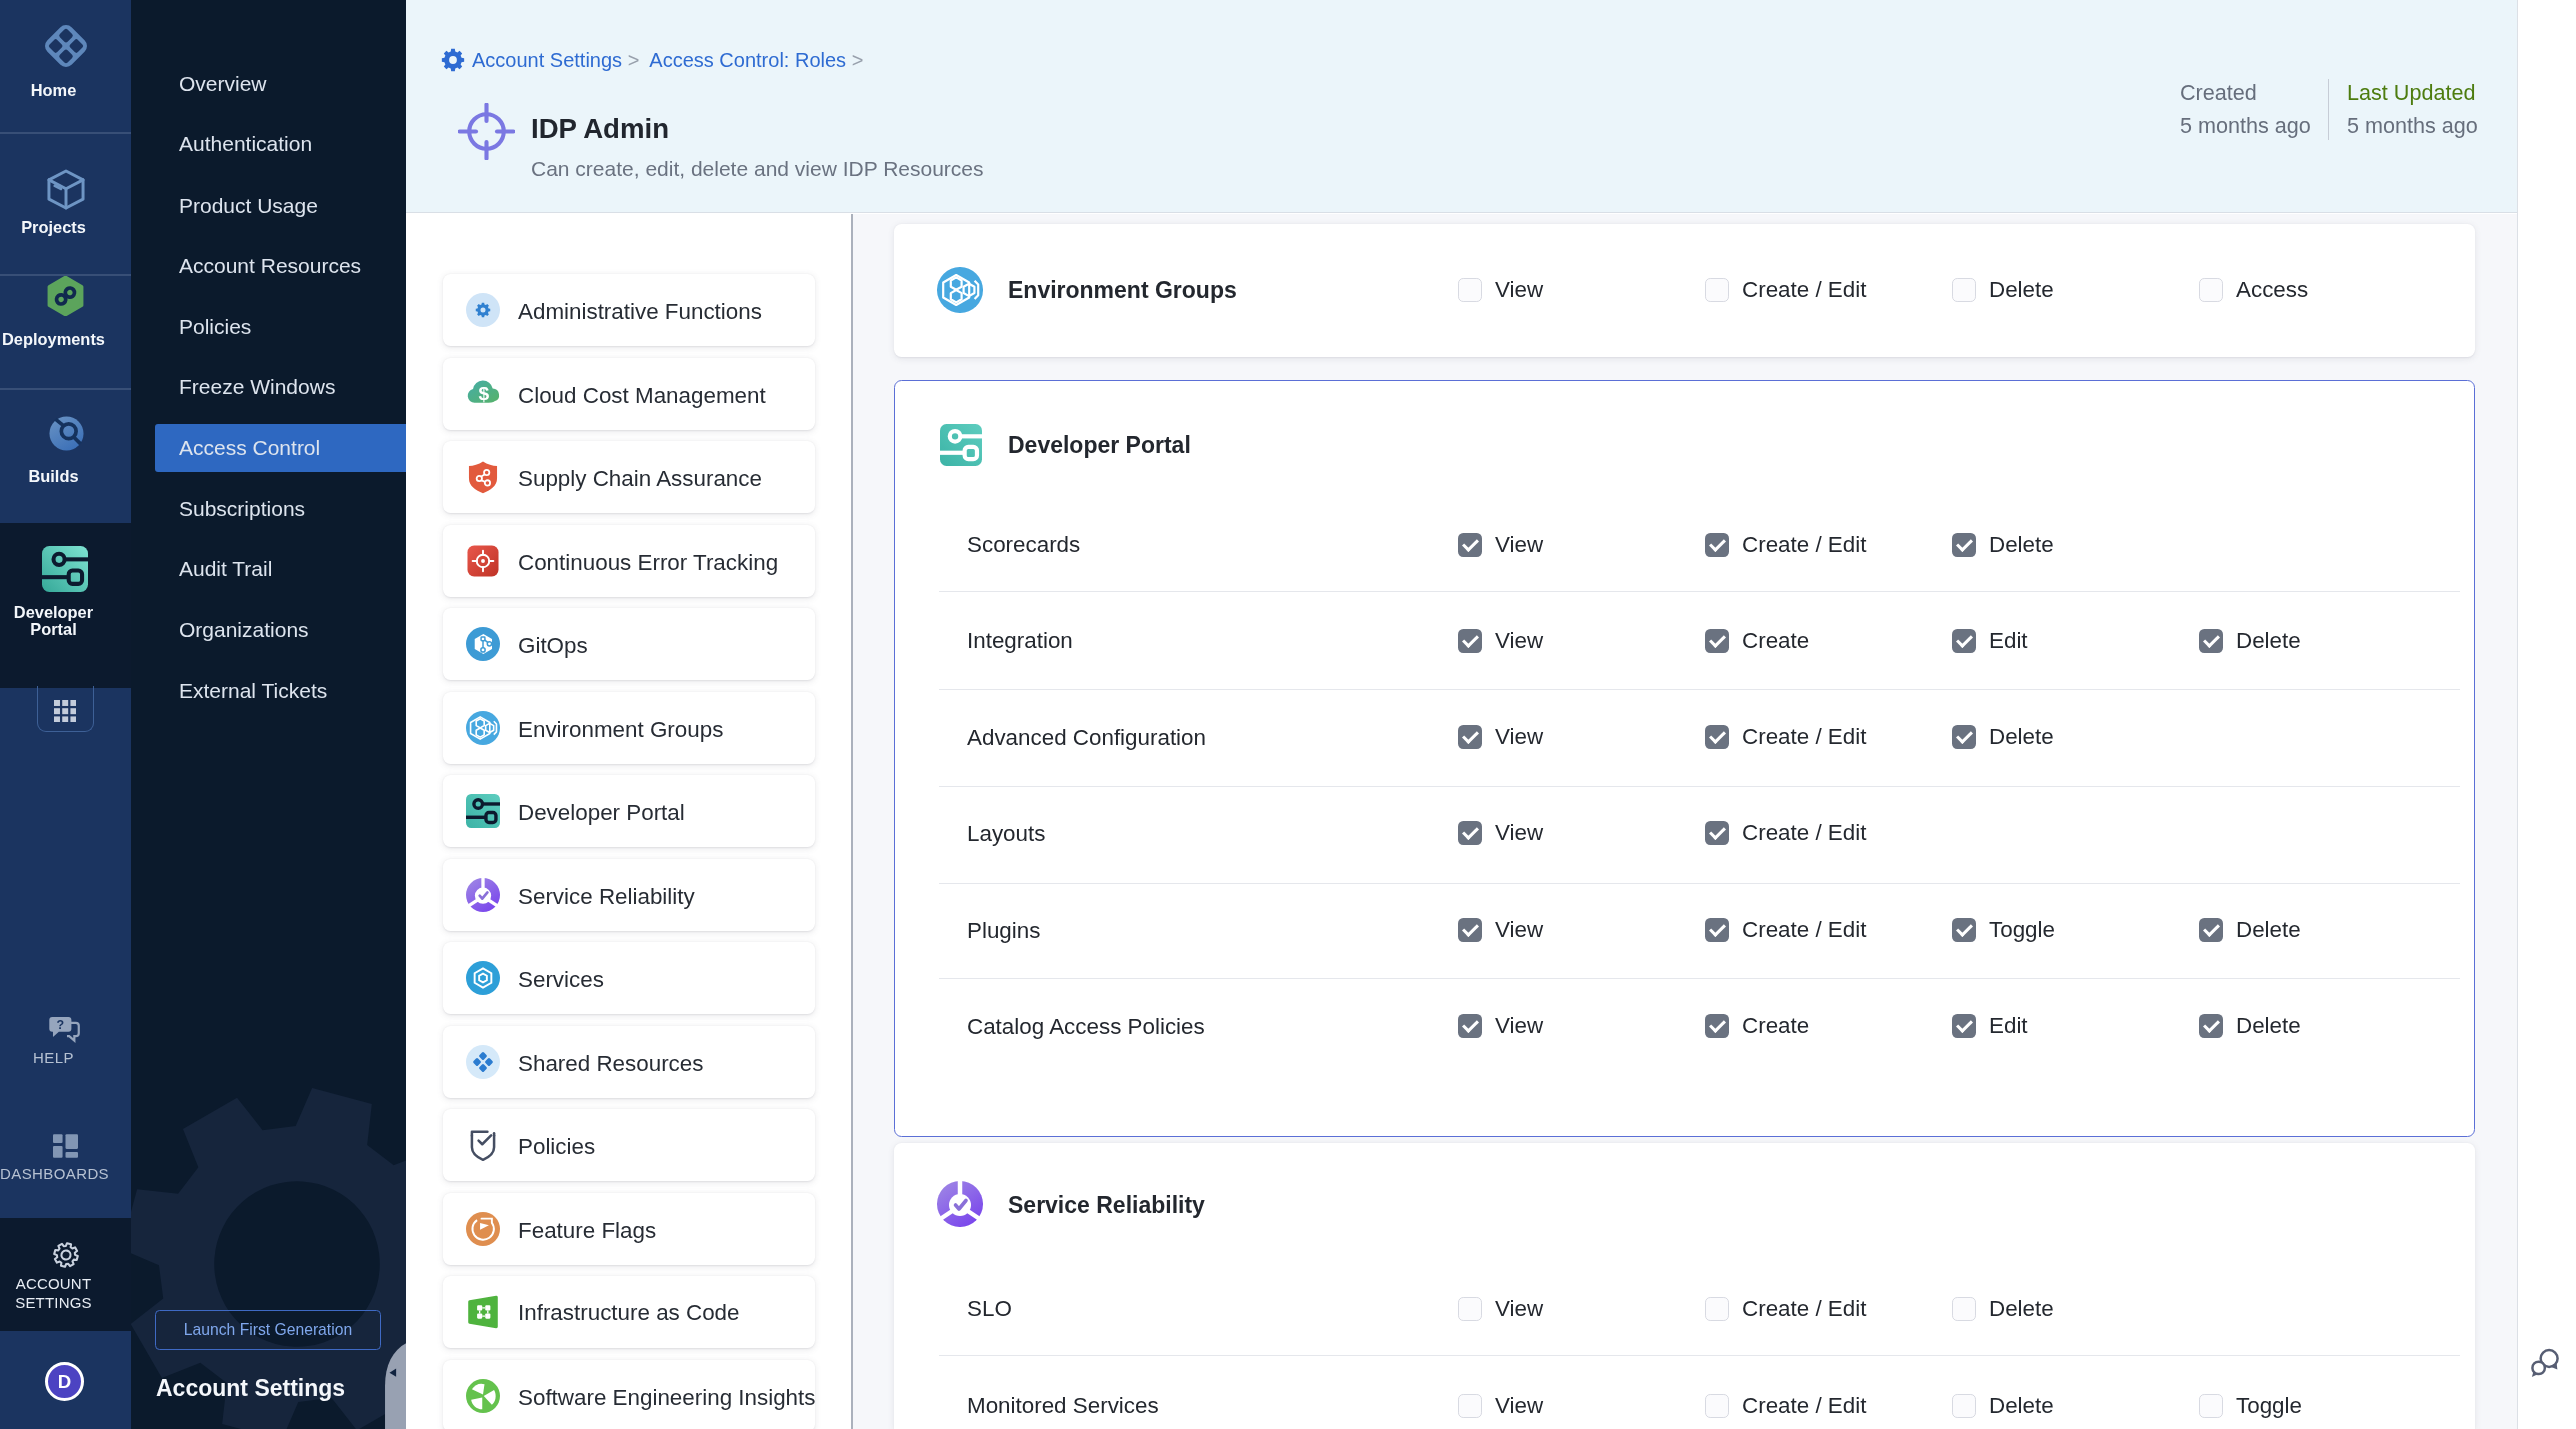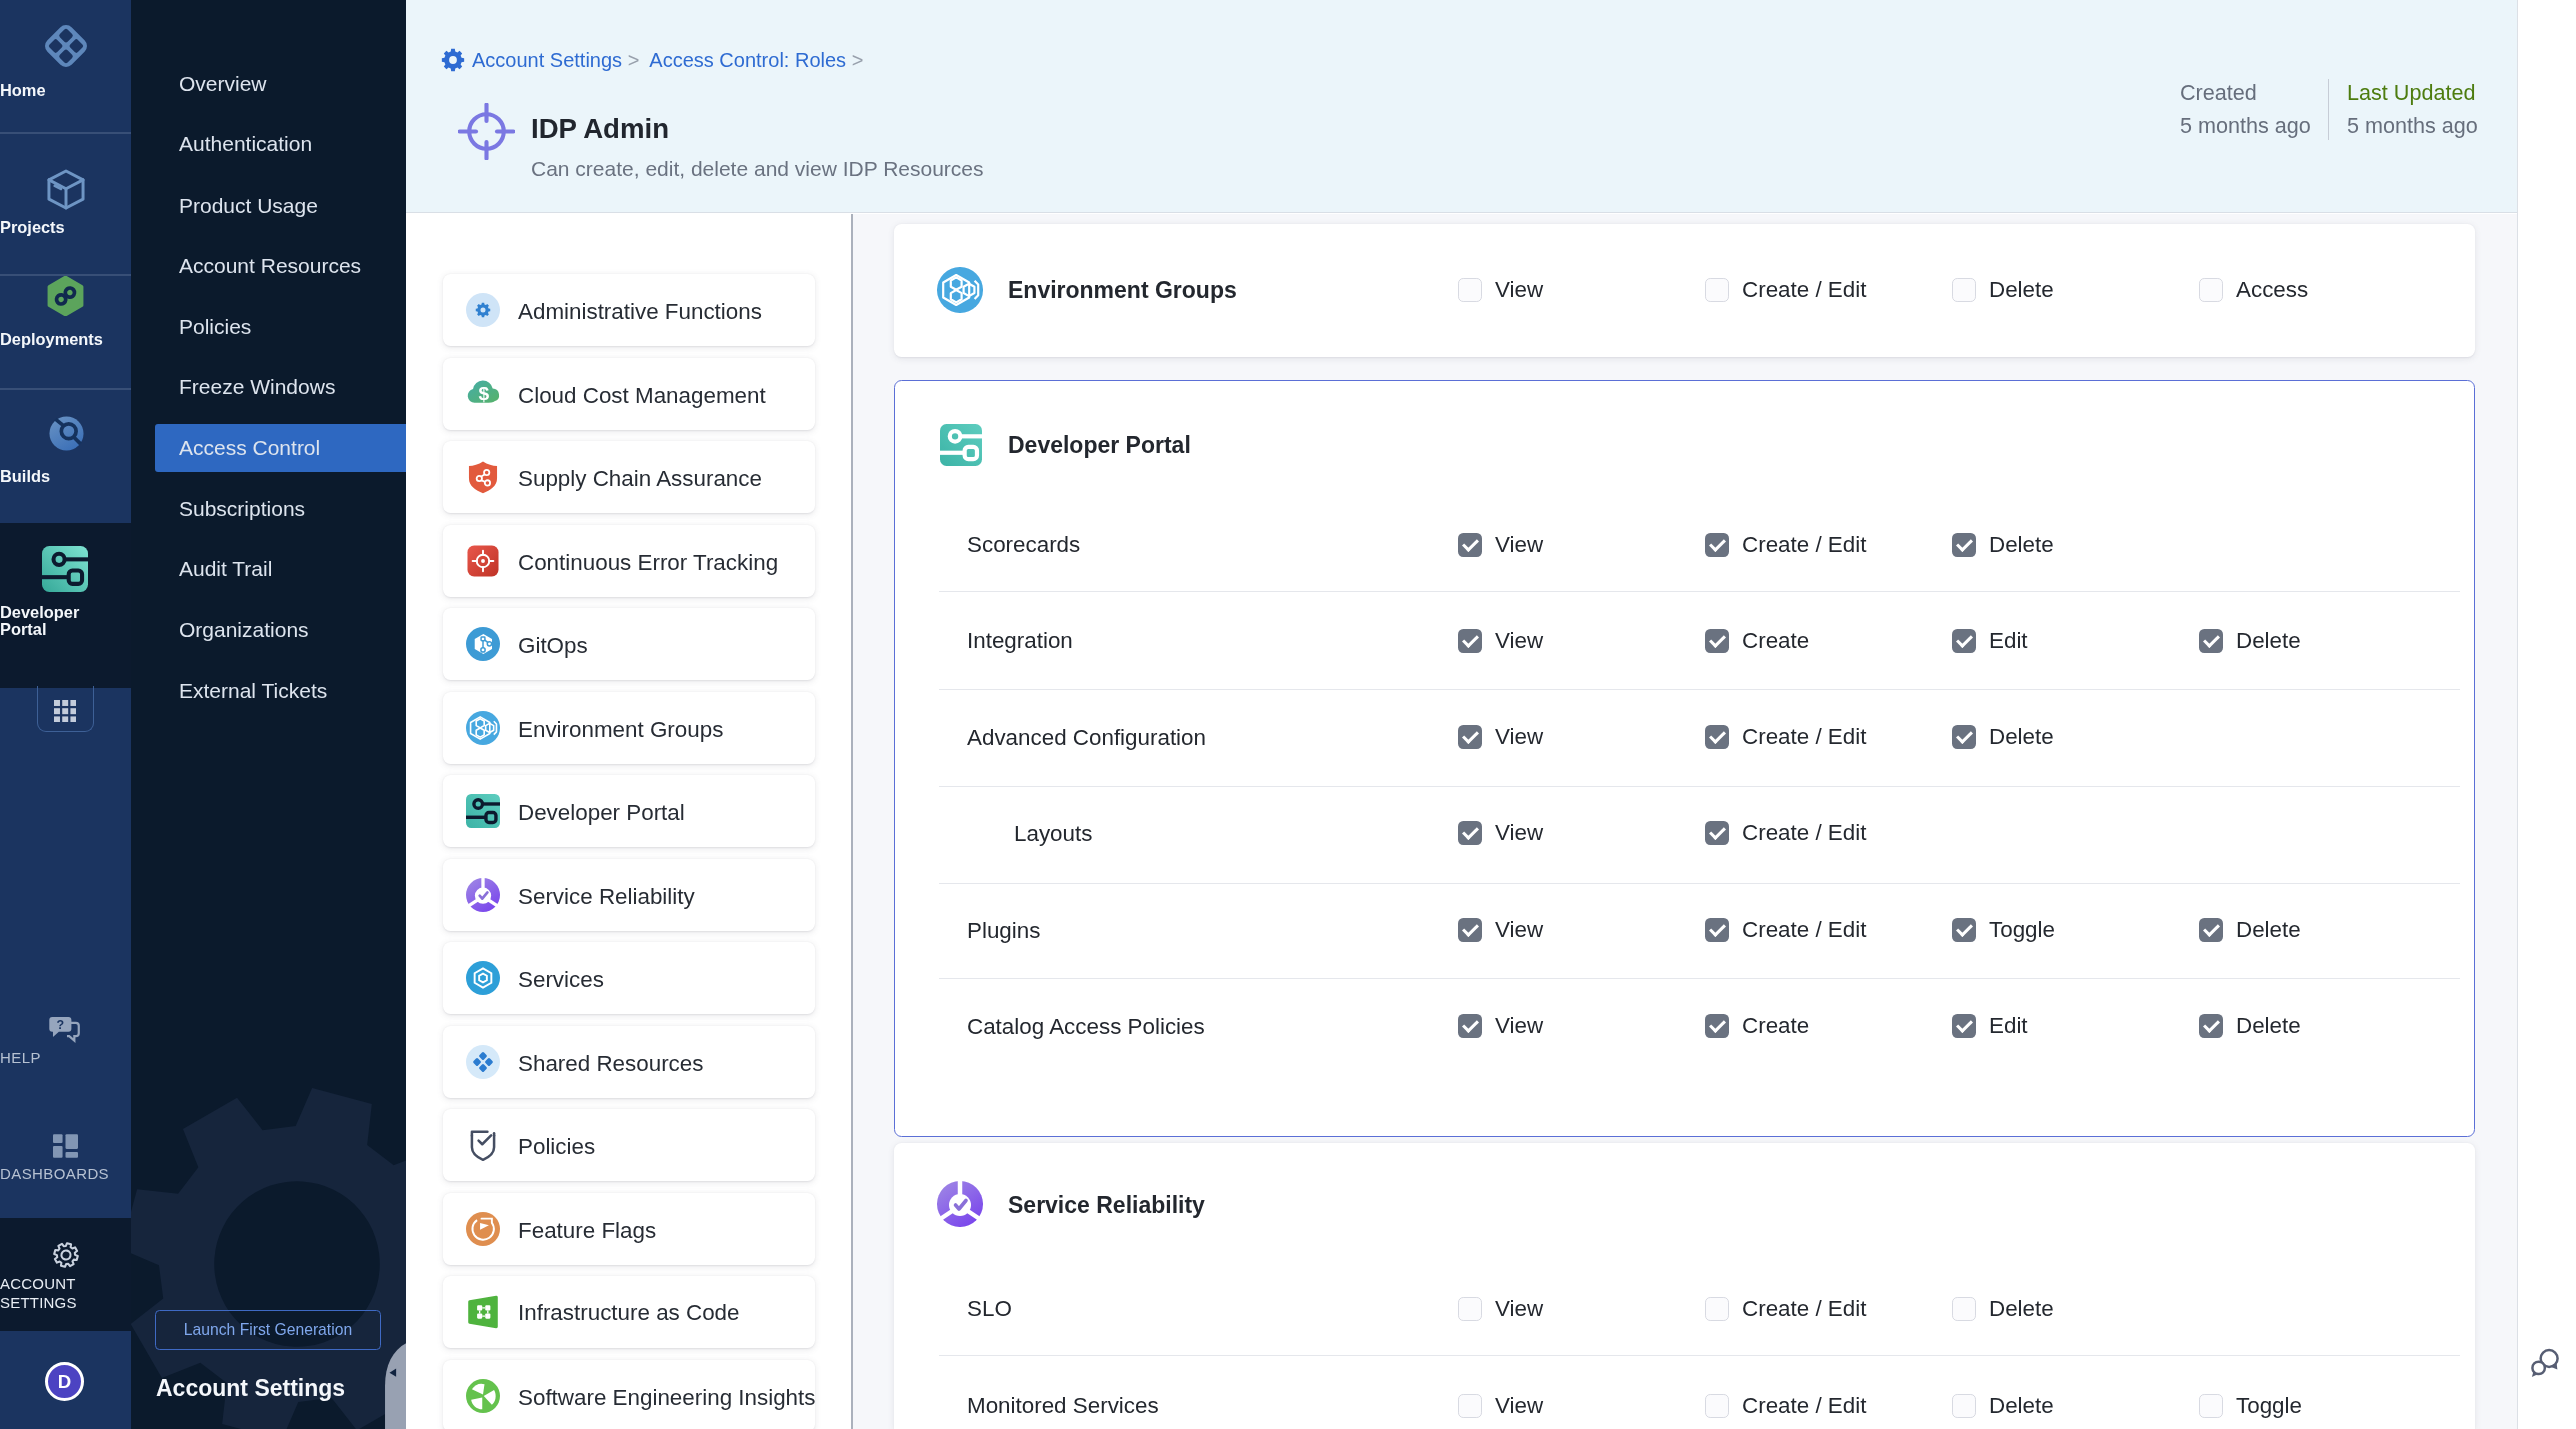--- a/index.html
+++ b/index.html
@@ -9,21 +9,21 @@
 .off{background:#FBFBFD;border:1.5px solid #D8DAE2}
 .on:after{content:"";position:absolute;left:5.2px;top:6px;width:12px;height:6px;border-left:3px solid #fff;border-bottom:3px solid #fff;transform:rotate(-45deg)}
 .cbl{position:absolute;font-size:22.4px;color:#24282F;line-height:24px;white-space:nowrap}
 .rowlab{position:absolute;font-size:22.4px;color:#23272E;line-height:25px;white-space:nowrap}
 .sep{position:absolute;left:939px;width:1521px;height:0.7px;background:#E5E7EC}
 .card{position:absolute;left:443px;width:372px;height:72px;background:#fff;border-radius:7.5px;box-shadow:0 0.7px 1.5px rgba(40,41,61,0.08),0 1.5px 6px rgba(96,97,112,0.14)}
 .cardlab{position:absolute;left:75px;font-size:22.4px;color:#272C34;font-weight:500;white-space:nowrap}
 .bigcard{position:absolute;left:894px;width:1581px;background:#fff;border-radius:7.5px;box-shadow:0 0.7px 1.5px rgba(40,41,61,0.06),0 1.5px 6px rgba(96,97,112,0.12)}
 .hdr{position:absolute;left:114px;font-size:23px;font-weight:700;color:#23272E;white-space:nowrap}
 .navitem{position:absolute;left:48px;font-size:21px;color:#DDE4EE;line-height:27px;white-space:nowrap}
-.raillab{position:absolute;width:107px;color:#F4F7FB;font-weight:700;white-space:nowrap}
+.raillab{position:absolute;width:107px;text-align:center;color:#F4F7FB;font-weight:700;white-space:nowrap}
 </style></head><body>
 
 <div class="a" style="left:0;top:0;width:131px;height:1430px;background:#1B3460"></div>
 <div class="a" style="left:0;top:523px;width:131px;height:165px;background:#0C1A2E"></div>
 <div class="a" style="left:0;top:1218px;width:131px;height:113px;background:#0C1A2E"></div>
 <div class="a" style="left:0;top:132px;width:131px;height:1.5px;background:rgba(190,205,230,0.18)"></div>
 <div class="a" style="left:0;top:274px;width:131px;height:1.5px;background:rgba(190,205,230,0.18)"></div>
 <div class="a" style="left:0;top:388px;width:131px;height:1.5px;background:rgba(190,205,230,0.18)"></div>
 <svg class="a" style="left:42px;top:22.4px" width="48" height="48" viewBox="-32 -32 64 64">
 <g transform="rotate(45)">
@@ -406,21 +406,21 @@
 <div class="cbl" style="left:1989px;top:629px">Edit</div>
 <div class="cb on" style="left:2199px;top:629px"></div>
 <div class="cbl" style="left:2236px;top:629px">Delete</div>
 <div class="rowlab" style="left:967px;top:725px">Advanced Configuration</div>
 <div class="cb on" style="left:1458px;top:725px"></div>
 <div class="cbl" style="left:1495px;top:725px">View</div>
 <div class="cb on" style="left:1705px;top:725px"></div>
 <div class="cbl" style="left:1742px;top:725px">Create / Edit</div>
 <div class="cb on" style="left:1952px;top:725px"></div>
 <div class="cbl" style="left:1989px;top:725px">Delete</div>
-<div class="rowlab" style="left:1014px;top:821px">Layouts</div>
+<div class="rowlab" style="left:967px;top:821px">Layouts</div>
 <div class="cb on" style="left:1458px;top:821px"></div>
 <div class="cbl" style="left:1495px;top:821px">View</div>
 <div class="cb on" style="left:1705px;top:821px"></div>
 <div class="cbl" style="left:1742px;top:821px">Create / Edit</div>
 <div class="rowlab" style="left:967px;top:918px">Plugins</div>
 <div class="cb on" style="left:1458px;top:918px"></div>
 <div class="cbl" style="left:1495px;top:918px">View</div>
 <div class="cb on" style="left:1705px;top:918px"></div>
 <div class="cbl" style="left:1742px;top:918px">Create / Edit</div>
 <div class="cb on" style="left:1952px;top:918px"></div>

